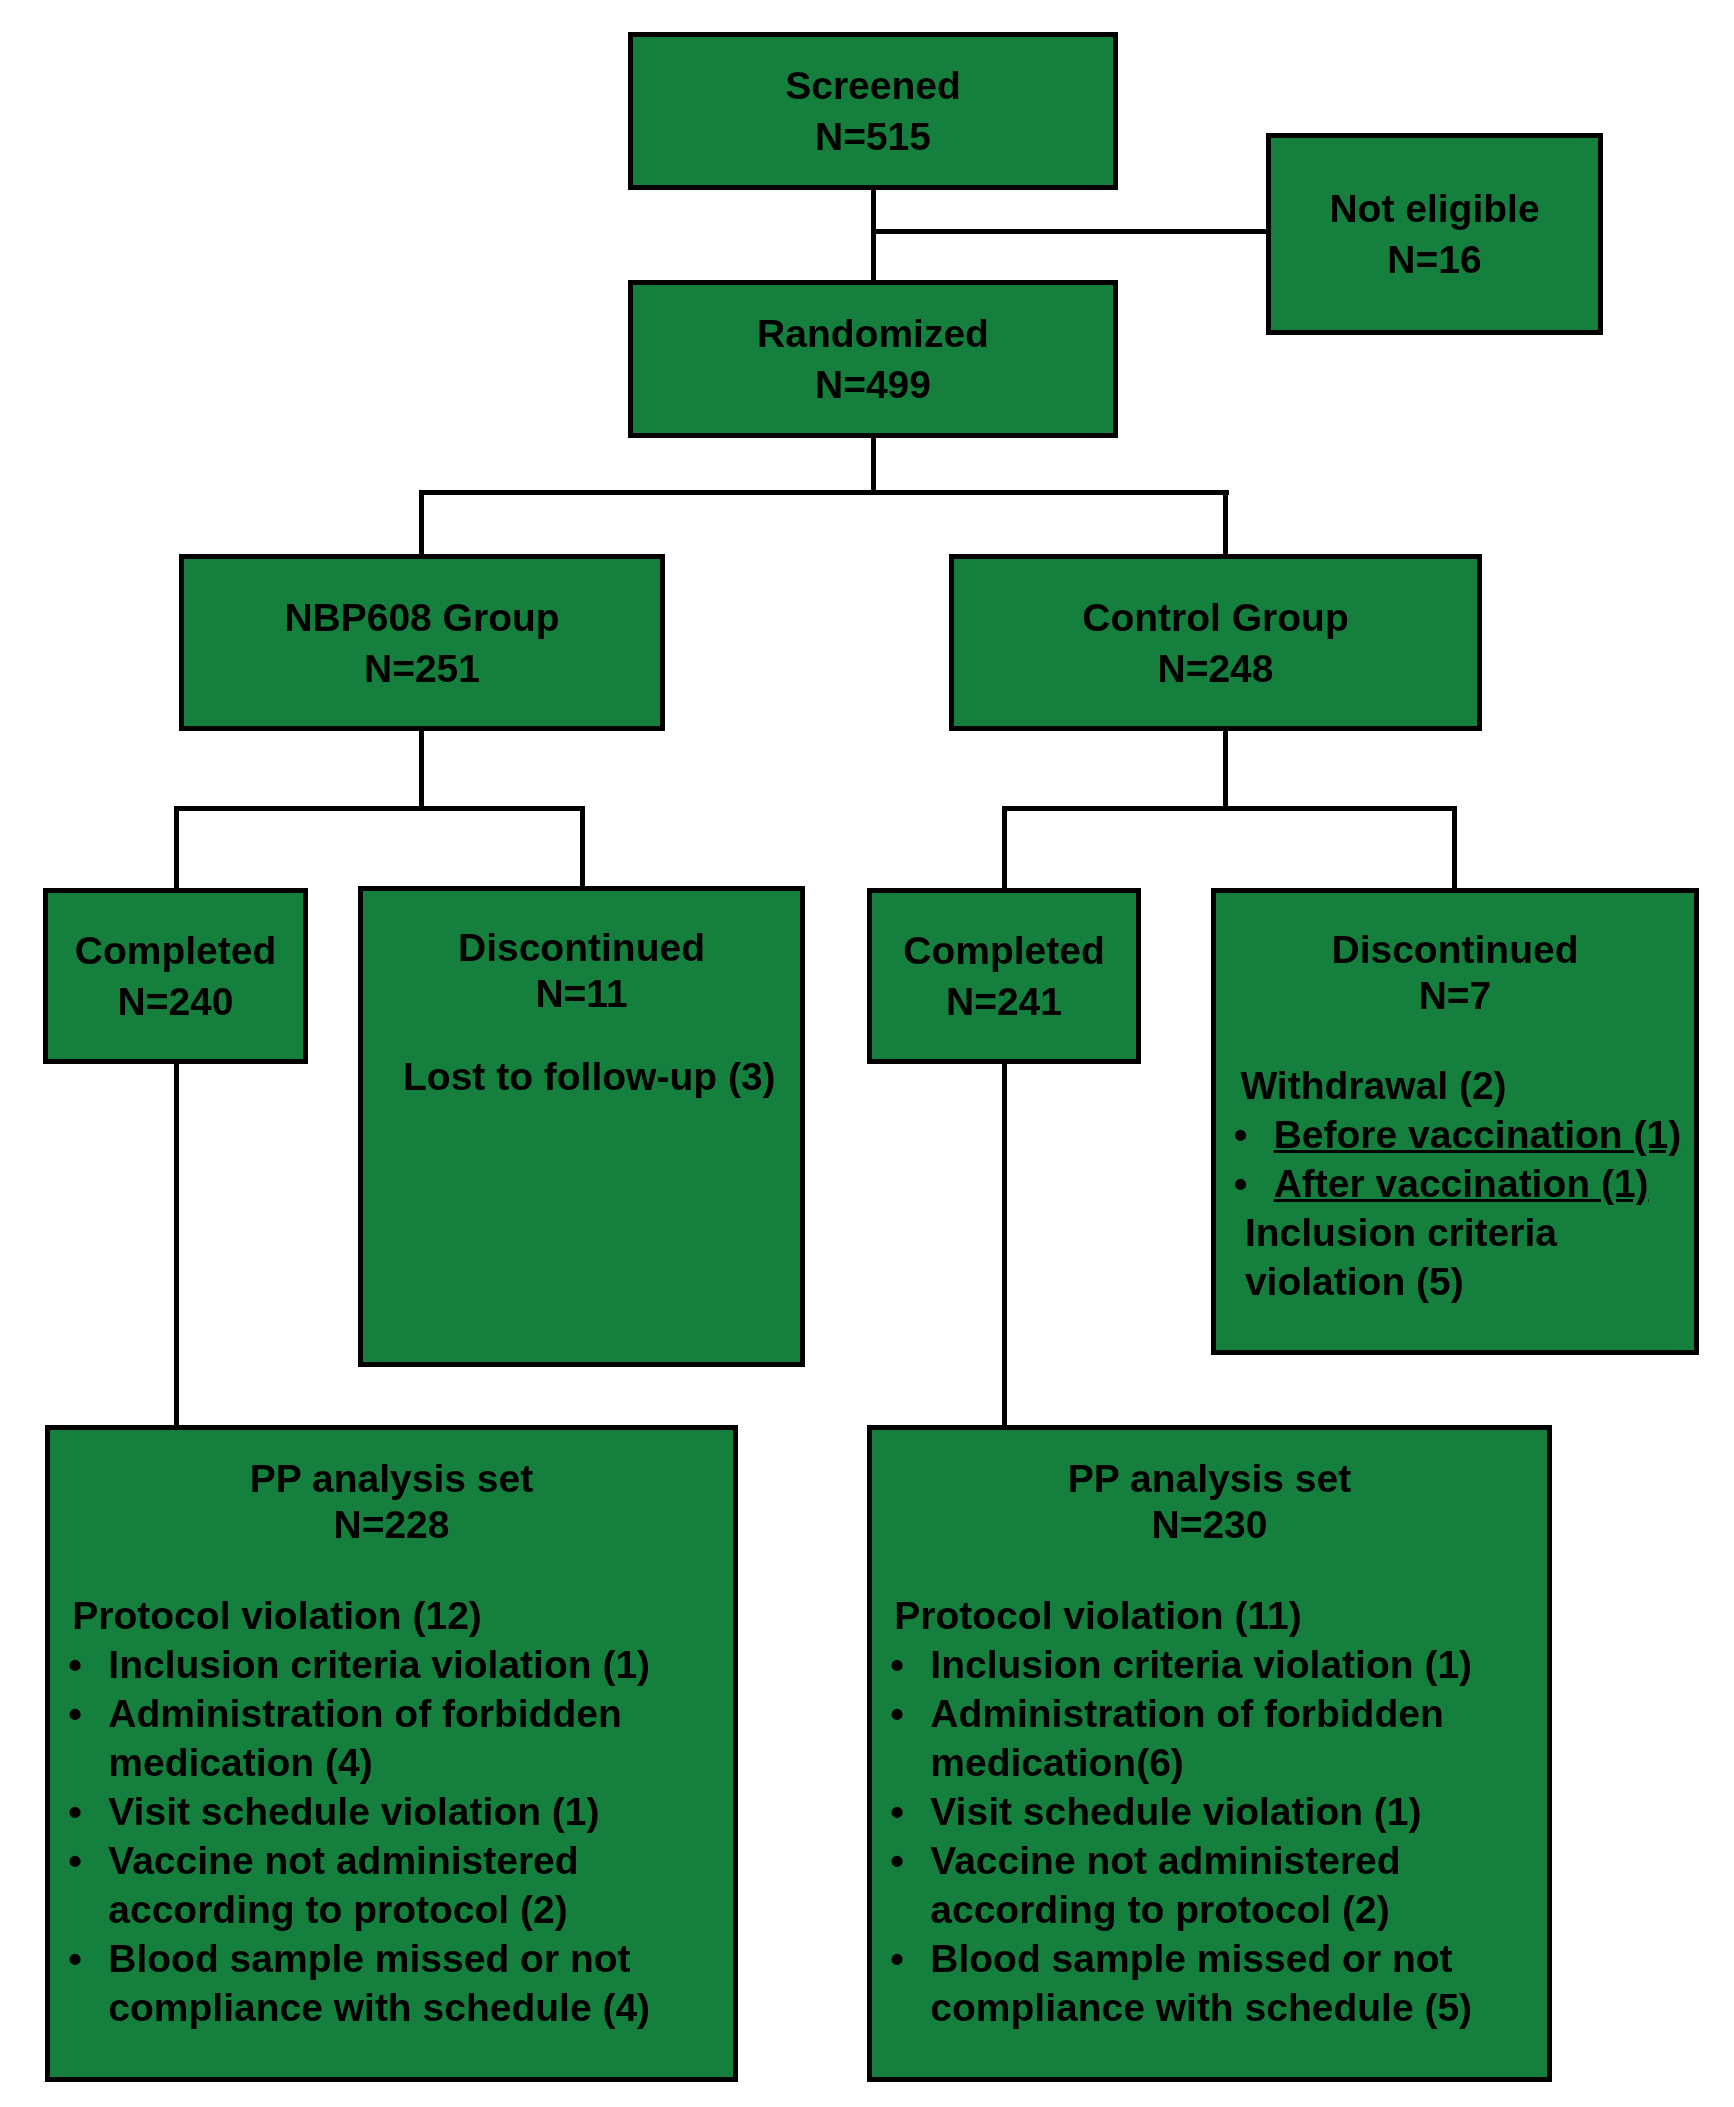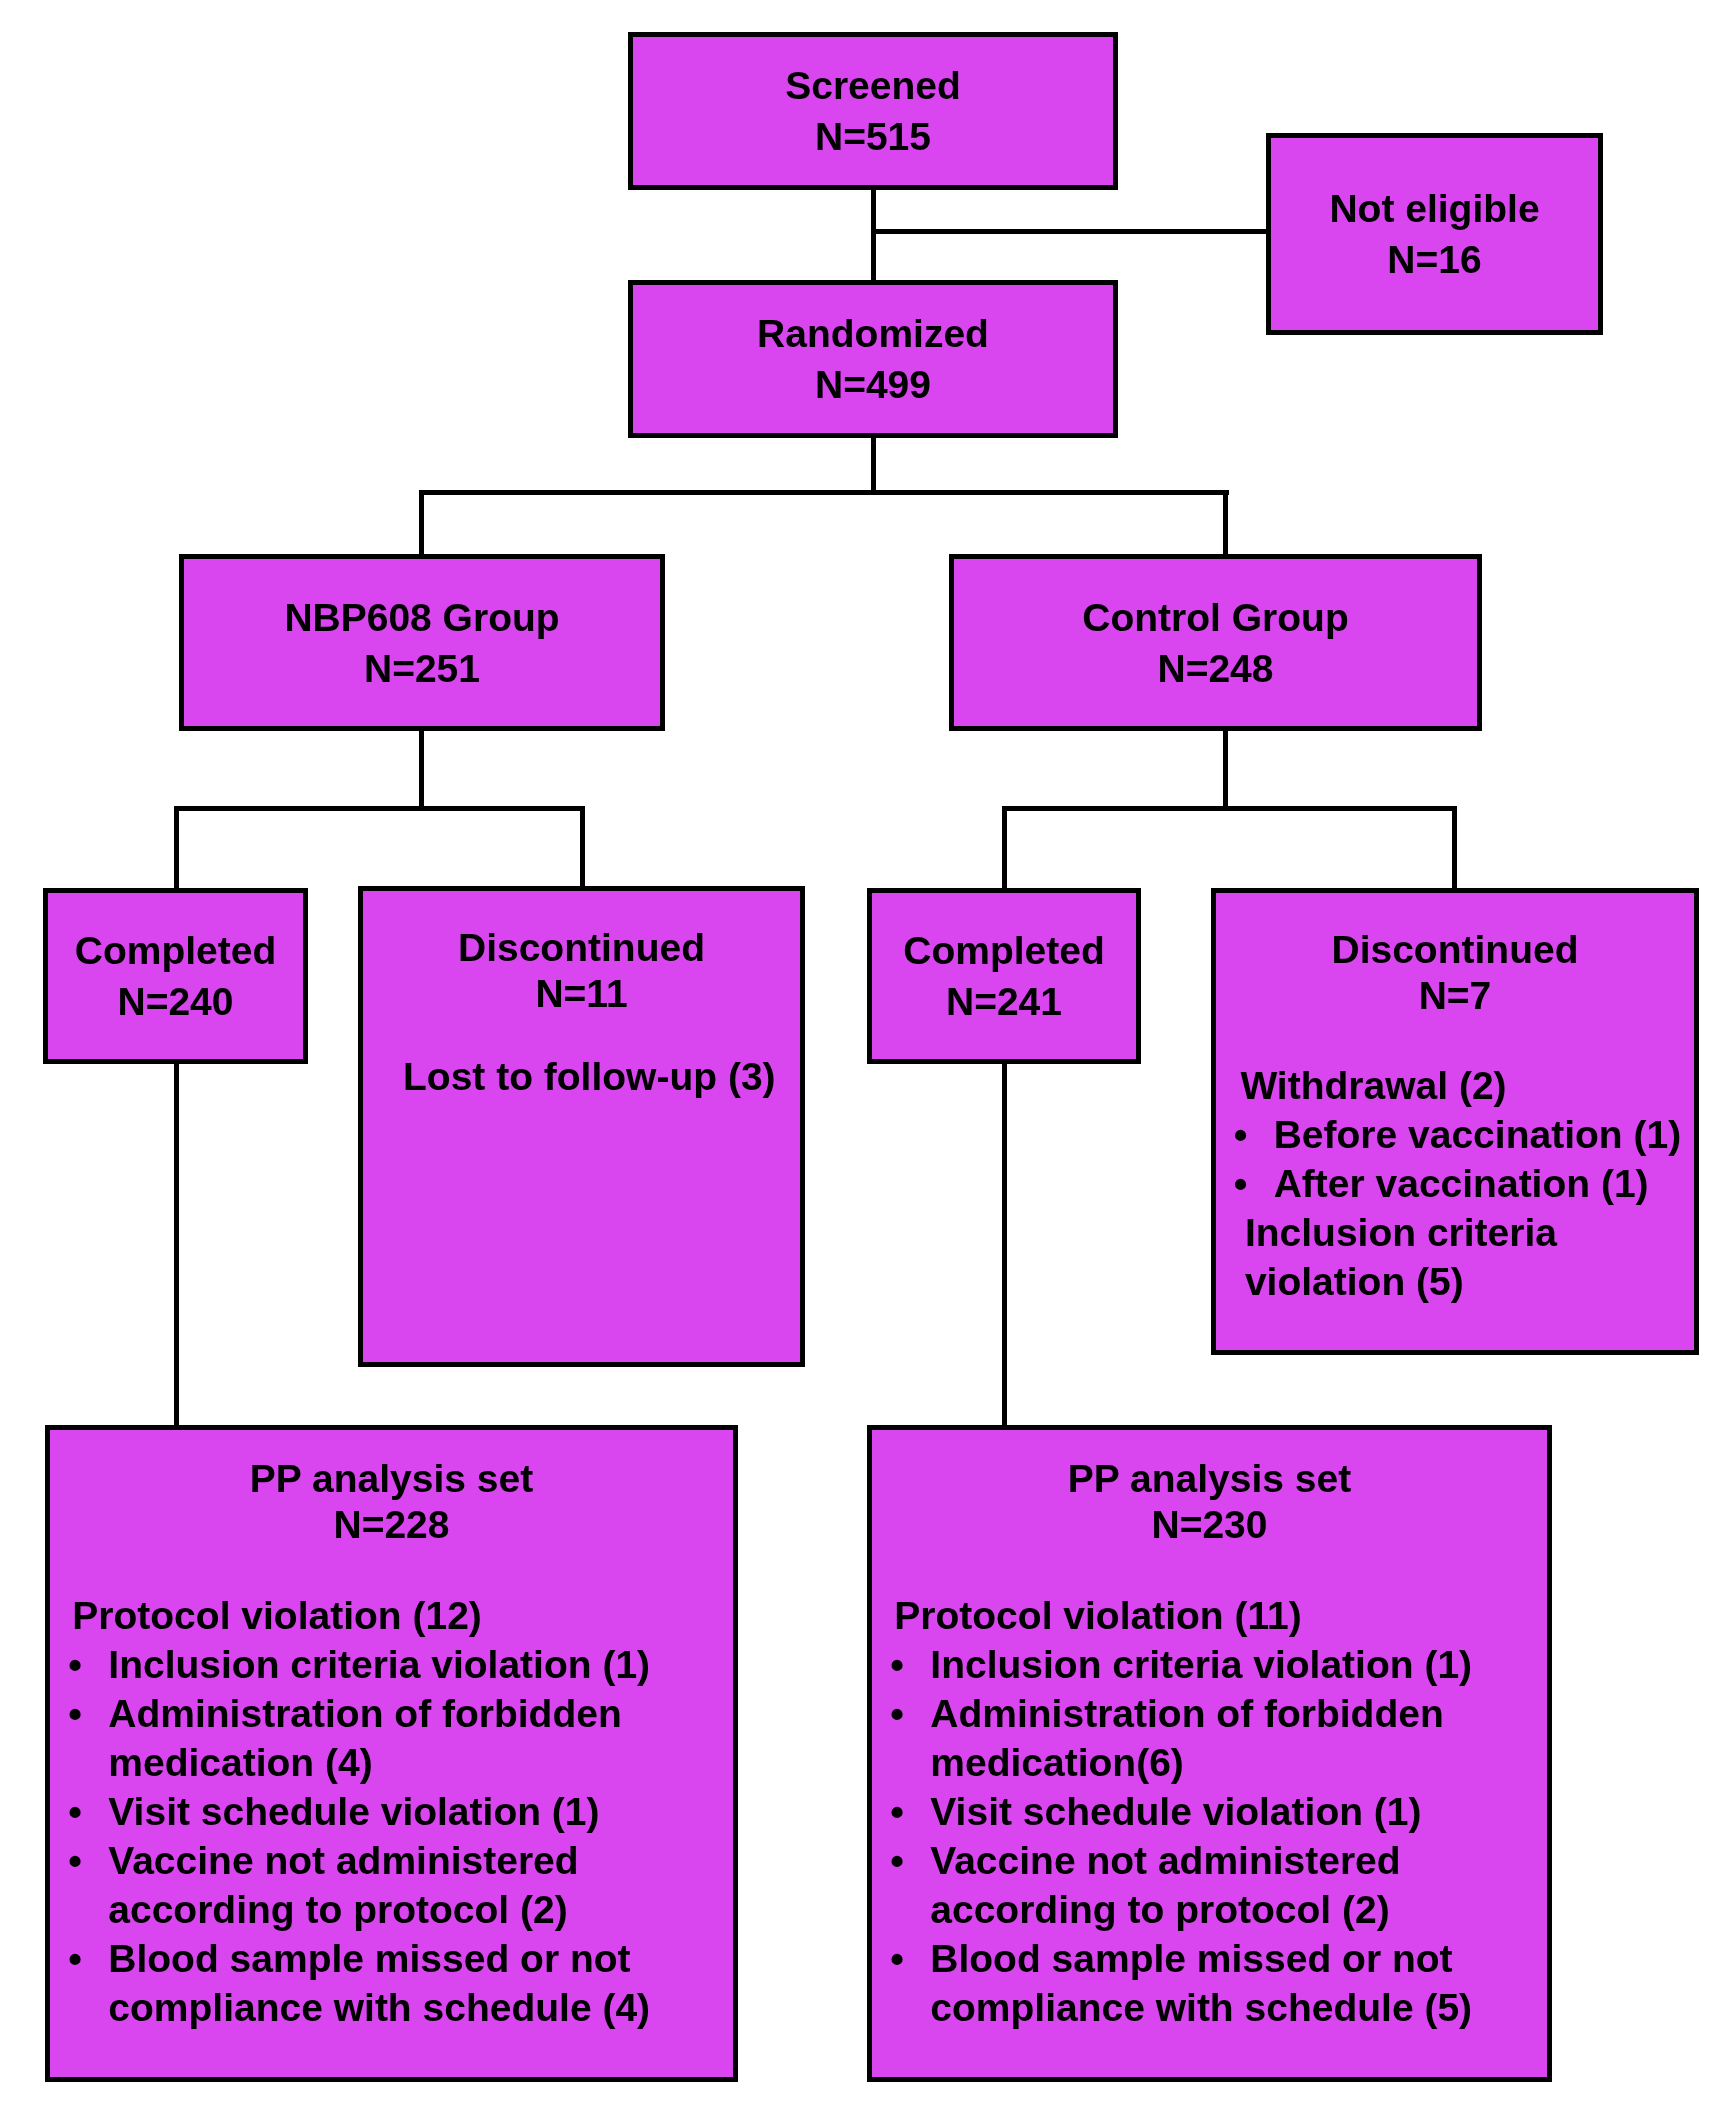--- a/index.html
+++ b/index.html
@@ -11,21 +11,21 @@
     font-family:"Liberation Sans", sans-serif;
     font-weight:700;
     color:#000000;
     font-size:39px;
     overflow:hidden;
   }
   .box{
     position:absolute;
     box-sizing:border-box;
     border:5.3px solid #000000;
-    background:#d946ef;
+    background:#15803d;
   }
   
   .center{
     display:flex;
     flex-direction:column;
     justify-content:center;
     align-items:center;
     text-align:center;
     line-height:51px;
   }
@@ -37,21 +37,21 @@
   }
   .body{
     line-height:49px;
     text-align:left;
   }
   .dl-body{ margin-top:35px; padding-left:24px; padding-right:14.5px; }
   .dl-body .p1{ text-indent:16px; white-space:nowrap; }
   .dc-body{ margin-top:42px; padding-left:16.4px; padding-right:6.6px; }
   .dc-body .heading{ padding-left:8px; }
   .dc-body .footer{ padding-left:12.5px; }
-  .dc-body .li .txt{ white-space:nowrap; }
+  .dc-body .li .txt{ white-space:nowrap;text-decoration:underline; }
   .pp-body{ margin-top:43px; padding-left:17px; padding-right:16px; }
   .pp-body .heading{ padding-left:5.3px; }
   .li{ display:flex; }
   .li .bullet{ flex:none; width:40px; padding-left:1.3px; }
   .li .txt{ flex:1 1 auto; }
   .vline,.hline{ position:absolute; background:#000000; }
 </style>
 </head>
 <body>
 

